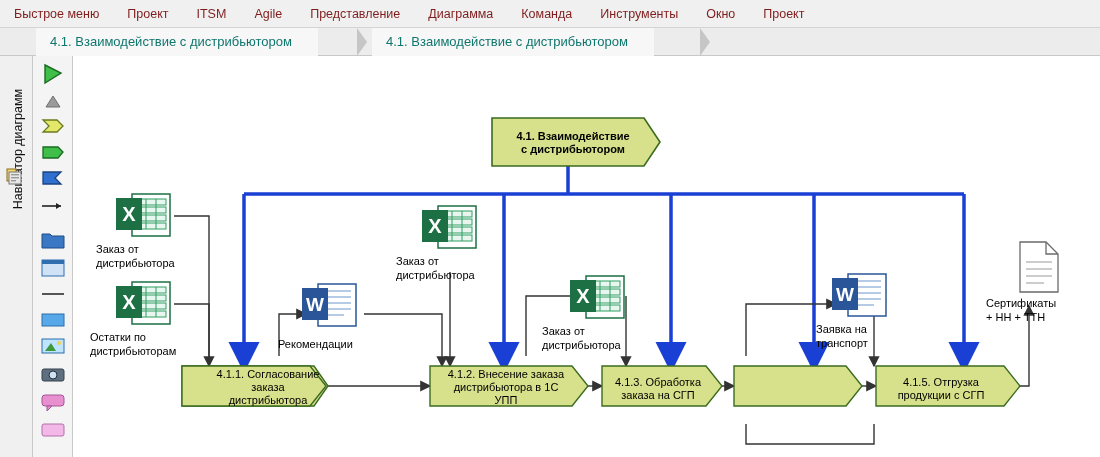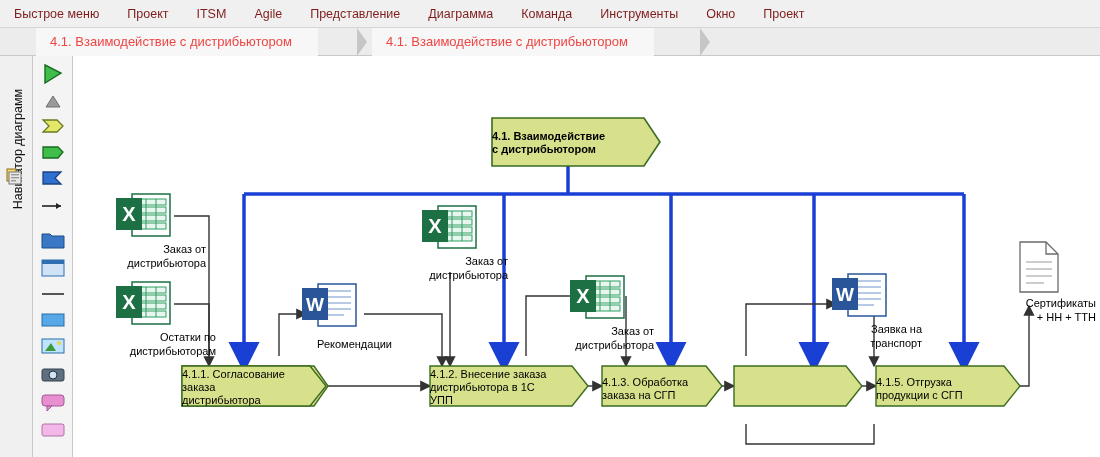--- a/index.html
+++ b/index.html
@@ -42,21 +42,21 @@
     background: #ececec;
     border-bottom: 1px solid #c8c8c8;
     box-sizing: border-box;
   }
   .crumb {
     position: absolute;
     top: 0;
     height: 28px;
     line-height: 28px;
     font-size: 13px;
-    color: #ef4444;
+    color: #0f766e;
     padding-left: 14px;
     padding-right: 26px;
     background: #f7f7f7;
     box-sizing: border-box;
   }
   .crumb.c1 { left: 36px; }
   .crumb.c2 { left: 372px; }
   .crumb-sep {
     position: absolute;
     top: 0;
@@ -114,30 +114,30 @@
     left: 74px; top: 56px;
     width: 1026px; height: 401px;
     background: #ffffff;
     overflow: hidden;
   }
   .canvas svg { position: absolute; left: 0; top: 0; }
 
   
   .node-label {
     position: absolute;
-    text-align: left;
+    text-align: center;
     font-size: 11px;
     color: #000;
     line-height: 13px;
     pointer-events: none;
   }
   .node-label.bold { font-weight: bold; }
   .cap {
     position: absolute;
-    text-align: right;
+    text-align: left;
     font-size: 11px;
     color: #000;
     line-height: 14px;
   }
 </style>
 </head>
 <body>
 
 <div class="menubar">
   <div class="menu-item">Быстрое меню</div>
@@ -406,21 +406,21 @@
       <rect x="0" y="6" width="26" height="32" fill="#2a5699"></rect>
       <text x="13" y="29" font-family="Liberation Sans, sans-serif" font-size="19" font-weight="bold" fill="#ffffff" text-anchor="middle">W</text>
     </svg>
   </div>
 
   <div class="node-label bold" style="left:418px;top:74px;width:162px">
     <span>4.1. Взаимодействие</span><br>
     <span>с дистрибьютором</span>
   </div>
 
-  <div class="node-label" style="left:108px;top:312px;width:140px">
+  <div class="node-label" style="left:124px;top:312px;width:140px">
     <span>4.1.1. Согласование</span><br>
     <span>заказа</span><br>
     <span>дистрибьютора</span>
   </div>
   <div class="node-label" style="left:356px;top:312px;width:152px">
     <span>4.1.2. Внесение заказа</span><br>
     <span>дистрибьютора в 1С</span><br>
     <span>УПП</span>
   </div>
   <div class="node-label" style="left:528px;top:320px;width:112px">

